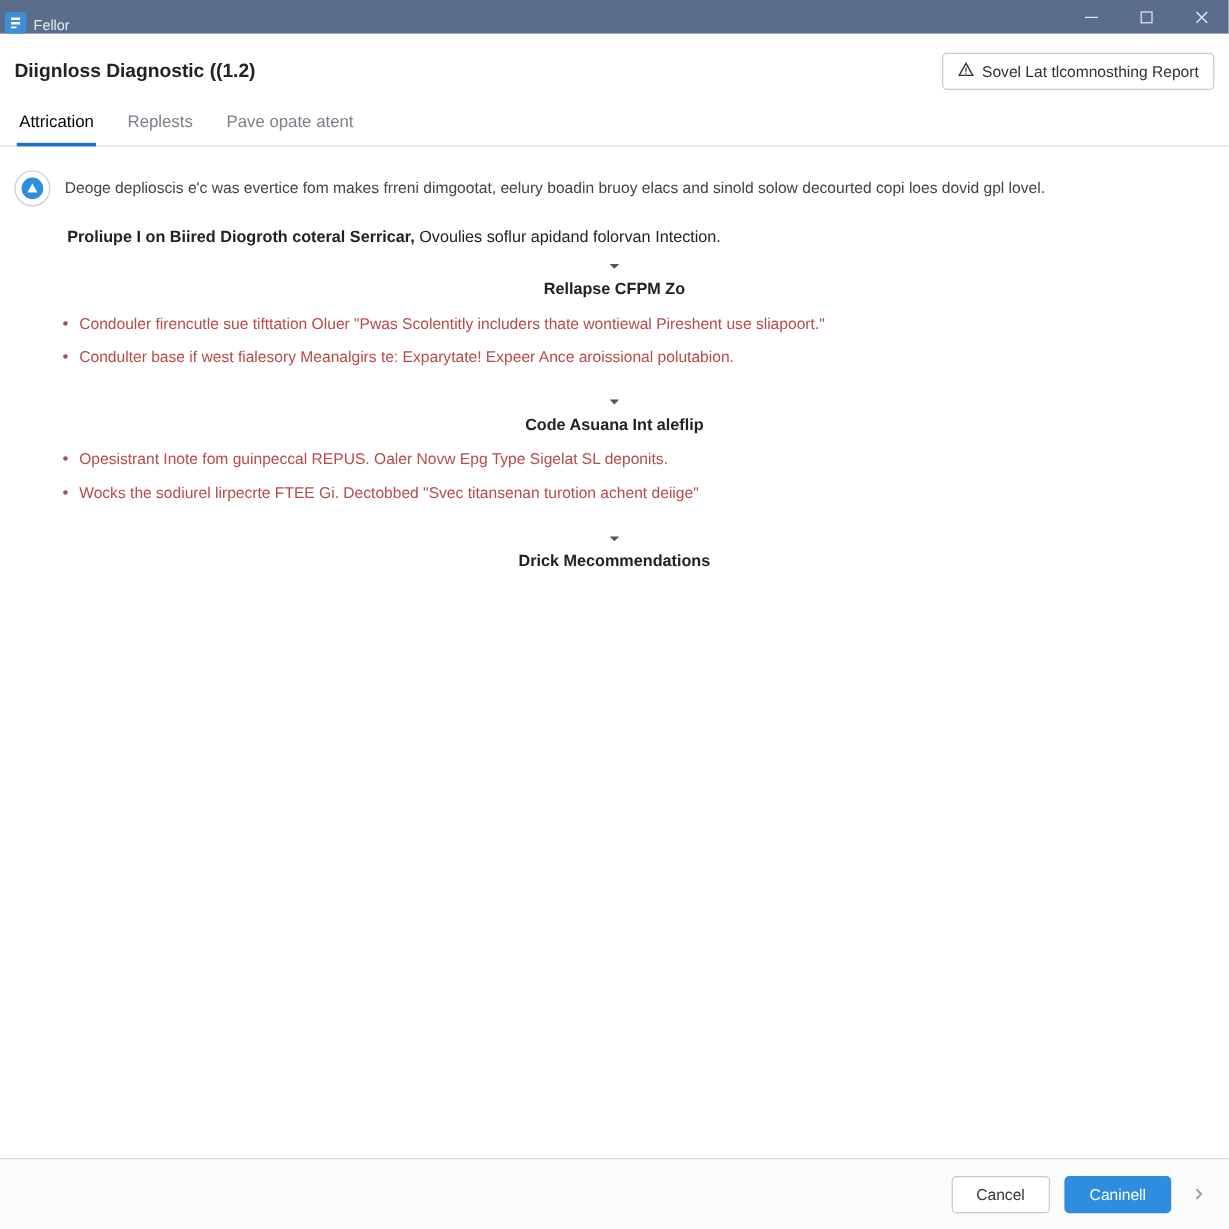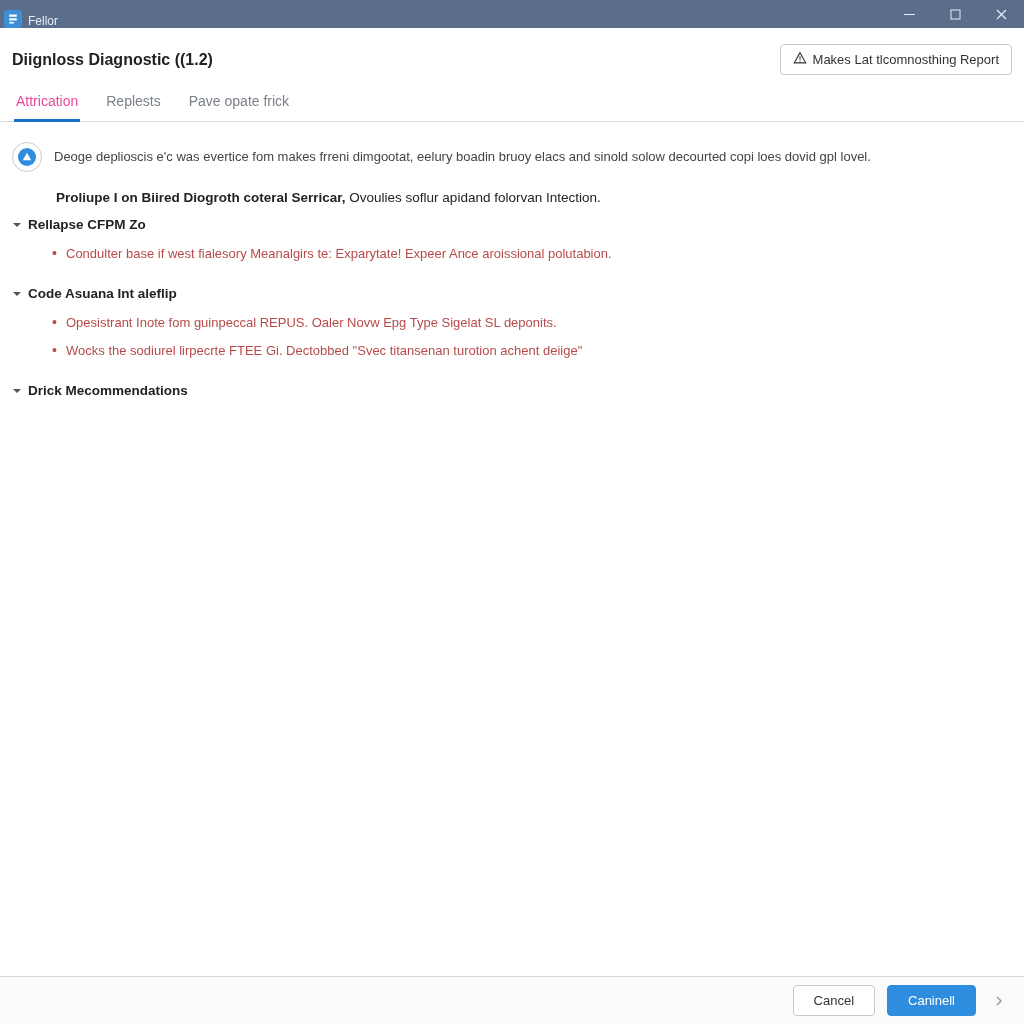--- a/index.html
+++ b/index.html
@@ -13,42 +13,42 @@
   .winbtn svg { width: 11px; height: 11px; }
 
   .header-row { display:flex; align-items:center; padding: 16px 12px 0 12px; }
   .page-title { font-size: 16px; font-weight: 600; color:#222; }
   .header-row .spacer { flex:1; }
   .report-btn { border:1px solid #c6c9cf; background:#fff; border-radius:4px; padding:6px 12px; font-size:13px; color:#333; display:flex; align-items:center; gap:6px; cursor:pointer;}
   .warn-icon { width:14px; height:14px; }
 
   .tabs { display:flex; gap:24px; padding: 18px 14px 0 14px; border-bottom:1px solid #d7dadd; }
   .tab { padding: 0 2px 10px 2px; font-size:14px; color:#7a8088; cursor:pointer; border-bottom: 3px solid transparent; margin-bottom:-1px;}
-  .tab.active { color:#ec4899; border-bottom-color:#1a6fc9; font-weight:500;}
+  .tab.active { color:#000000; border-bottom-color:#1a6fc9; font-weight:500;}
 
   .content { padding: 16px 12px 0 12px; height: calc(1024px - 28px - 64px); overflow:auto; }
 
   .info-banner { display:flex; align-items:flex-start; gap:12px; padding: 4px 0 14px 0; }
   .info-icon-wrap { width:30px; height:30px; border:1.5px solid #c7ccd4; border-radius:50%; display:flex; align-items:center; justify-content:center; flex-shrink:0; }
   .info-icon-inner { width:18px; height:18px; background:#2f8de0; border-radius:50%; display:flex; align-items:center; justify-content:center; }
   .info-icon-inner svg { width:10px; height:10px; fill:#fff; }
   .info-text { padding-top:6px; font-size:13px; color:#444; line-height:1.45;text-align:center; }
 
   .subhead { font-size:13.5px; color:#222; padding: 4px 0 10px 0; margin-left: 44px; }
   .subhead .bold { font-weight:600; }
 
   .group { margin-bottom: 10px; }
-  .group-header { display:flex; align-items:center; gap:6px; font-weight:600; font-size:13.5px; color:#222; cursor:pointer; padding:2px 0; }
+  .group-header { display:flex; align-items:center; gap:6px; font-weight:600; font-size:13.5px; color:#222; cursor:pointer; padding:2px 0;flex-direction:column; }
   .caret { width:10px; height:10px; display:inline-flex; align-items:center; justify-content:center; }
   .caret svg { width:8px; height:8px; fill:#555; }
   .group-items { padding: 6px 0 6px 40px; }
   .finding { position:relative; padding: 4px 0 4px 14px; font-size:13px; color:#b84a4a; line-height:1.55; }
   .finding::before { content:"•"; position:absolute; left:0; top:3px; color:#b84a4a; font-size:14px; }
 
-  .footer { position:absolute; bottom:0; left:0; right:0; height:48px; border-top:1px solid #d7dadd; background:#fbfbfc; display:flex; align-items:center; justify-content:flex-end; gap:12px; padding:0 14px; }
+  .footer { position:absolute; bottom:0; left:0; right:0; height:59px; border-top:1px solid #d7dadd; background:#fbfbfc; display:flex; align-items:center; justify-content:flex-end; gap:12px; padding:0 14px; }
   .btn { border:1px solid #c6c9cf; background:#fff; border-radius:4px; padding:7px 20px; font-size:13px; color:#333; cursor:pointer;}
   .btn.primary { background:#2f8de0; border-color:#2f8de0; color:#fff; }
   .footer-chevron { width:22px; display:flex; align-items:center; justify-content:center; color:#9aa0a8;}
   .footer-chevron svg { width:12px; height:12px; }
 </style>
 </head>
 <body>
 
 <div class="titlebar">
   <div class="app-icon">
@@ -79,28 +79,28 @@
   <div class="page-title">Diignloss Diagnostic ((1.2)</div>
   <div class="spacer"></div>
   <button class="report-btn">
     <span>
       <svg class="warn-icon" viewBox="0 0 16 16">
           <path fill="none" stroke="#333" stroke-width="1.3" d="M8 2l6.5 11.5h-13z"></path>
           <rect x="7.4" y="6" width="1.2" height="4" fill="#333"></rect>
           <rect x="7.4" y="11" width="1.2" height="1.3" fill="#333"></rect>
         </svg>
     </span>
-    <span>Makes Lat tlcomnosthing Report</span>
+    <span>Sovel Lat tlcomnosthing Report</span>
   </button>
 </div>
 
 <div class="tabs">
   <div class="tab active">Attrication</div>
   <div class="tab">Replests</div>
-  <div class="tab">Pave opate frick</div>
+  <div class="tab">Pave opate atent</div>
 </div>
 
 <div class="content">
 
   <div class="info-banner">
     <div class="info-icon-wrap">
       <div class="info-icon-inner">
         <svg viewBox="0 0 12 12">
             <path d="M6 1l5 9H1z"></path>
           </svg>
@@ -116,20 +116,21 @@
   <div class="group">
     <div class="group-header">
       <span class="caret">
           <svg viewBox="0 0 8 8">
             <path d="M0 2l4 4 4-4z"></path>
           </svg>
         </span>
       <span>Rellapse CFPM Zo</span>
     </div>
     <div class="group-items">
+      <div class="finding">Condouler firencutle sue tifttation Oluer "Pwas Scolentitly includers thate wontiewal Pireshent use sliapoort."</div>
       <div class="finding">Condulter base if west fialesory Meanalgirs te: Exparytate! Expeer Ance aroissional polutabion.</div>
     </div>
   </div>
 
   <div class="group">
     <div class="group-header">
       <span class="caret">
           <svg viewBox="0 0 8 8">
             <path d="M0 2l4 4 4-4z"></path>
           </svg>

